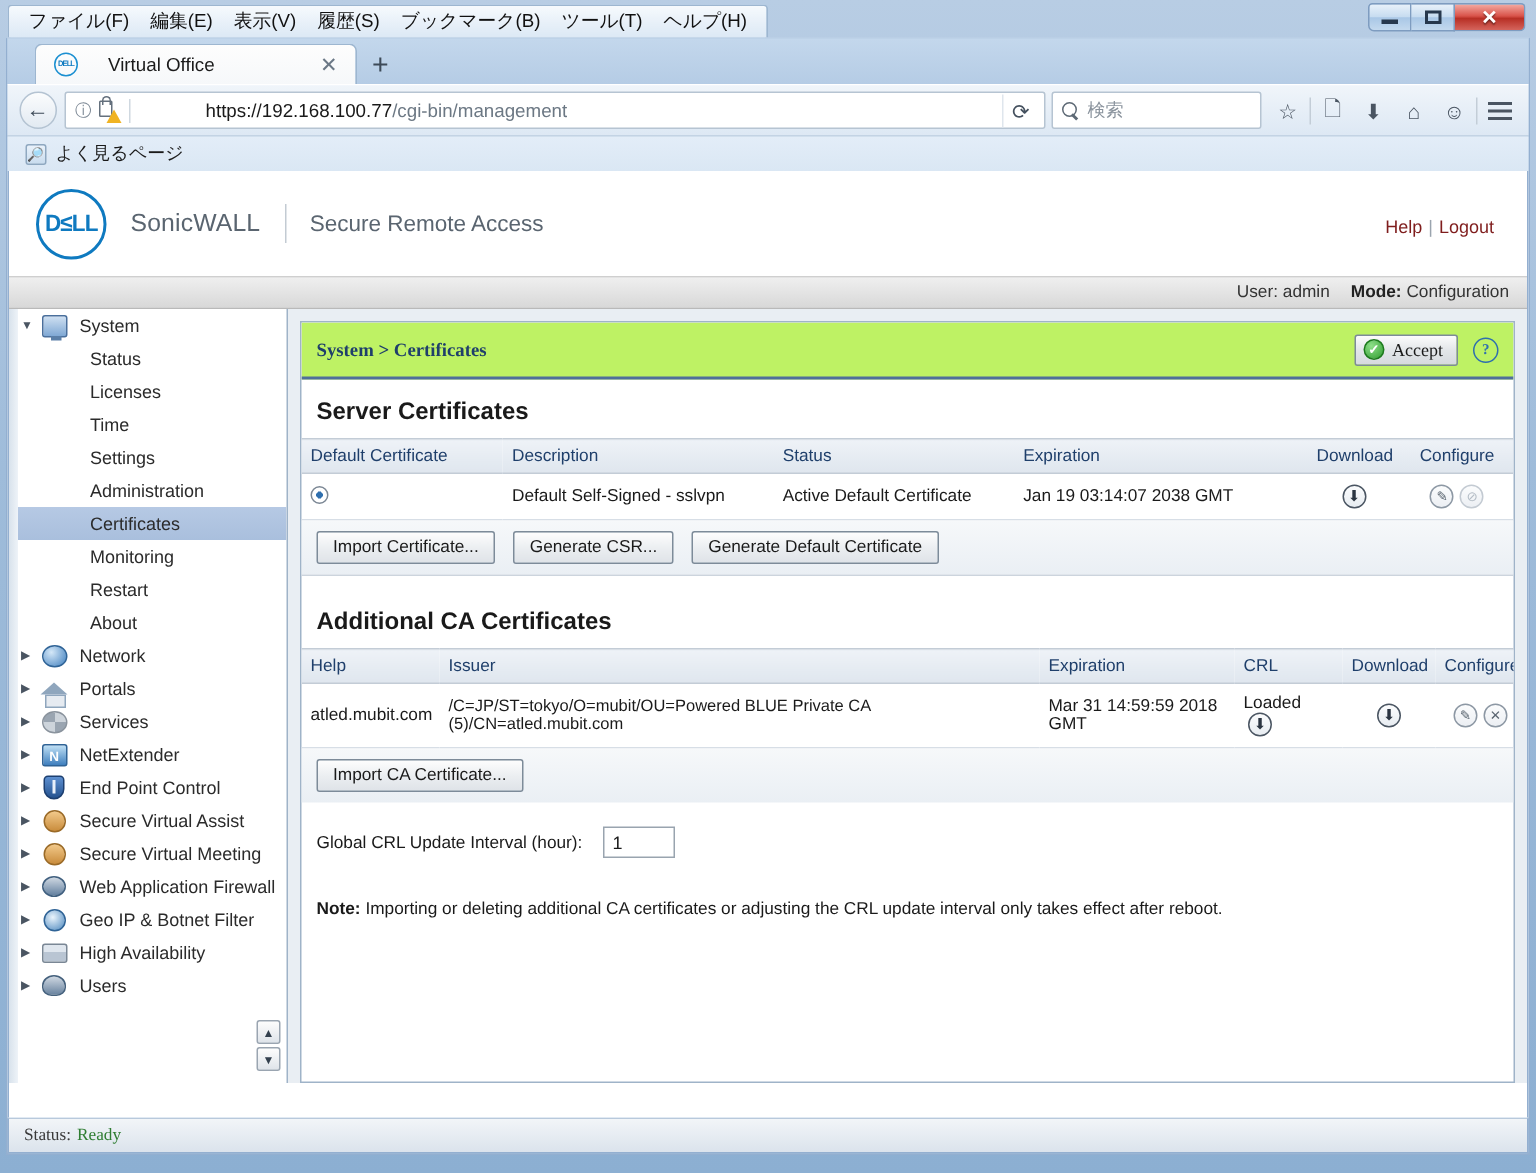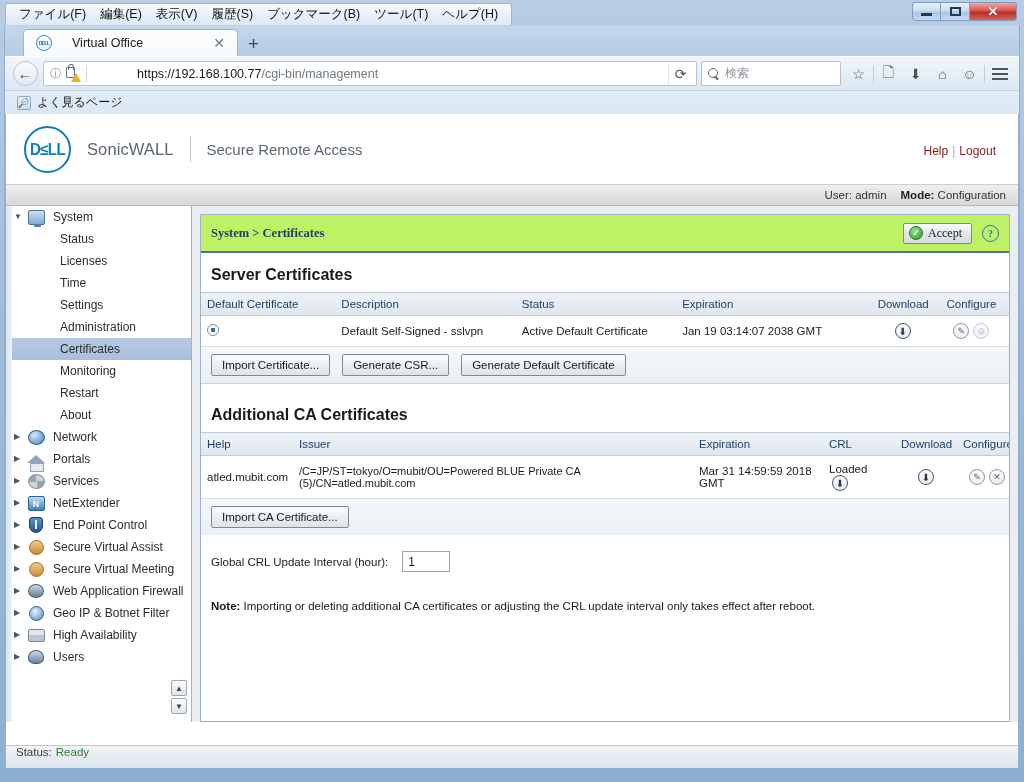--- a/index.html
+++ b/index.html
@@ -472,23 +472,23 @@
     font-size: 11.5px; color: #1a1a1a;
   }
   .note b { font-weight: bold; }
 
   
   #statusbar {
     height: 24px;
     background: linear-gradient(180deg,#f2f5f8 0%, #dbe3ec 100%);
     border: 1px solid #93afd0;
     border-top: 1px solid #b8c9dc;
-    display: flex; align-items: flex-start;
+    display: flex; align-items: center;
     padding: 0 10px;
-    font-size: 11.5px; color: #3a3a3a;
+    font-size: 11.5px; color: #3a3a3a; font-family: Liberation Serif, serif;
   }
   .st-ok { color: #2f7d32; margin-left: 4px; }
 </style>
 </head>
 <body>
 
 <div id="window">
 
   <div id="titlebar">
     <div id="menubar">

